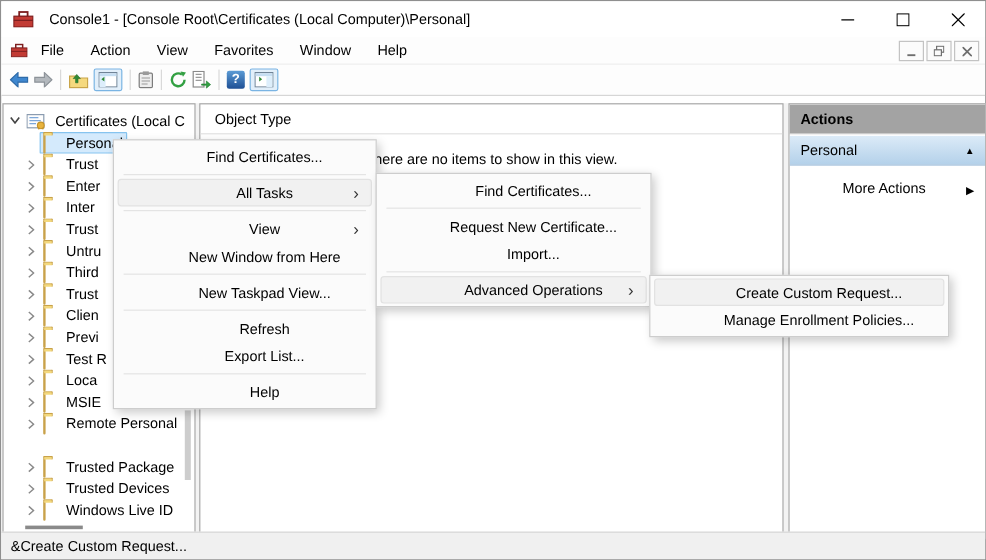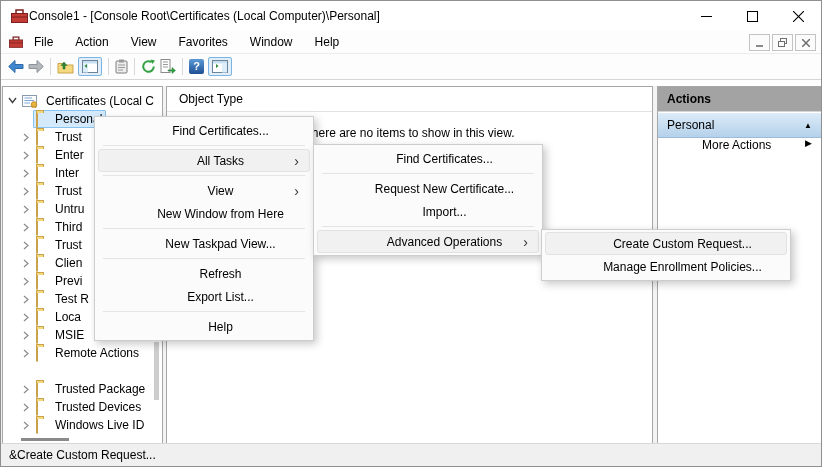--- a/index.html
+++ b/index.html
@@ -4,21 +4,21 @@
 <style>
   * { margin:0; padding:0; box-sizing:border-box; }
   html,body { background:#fff; }
   body { font-family:"Liberation Sans", sans-serif; font-size:12px; color:#000; }
   #window { position:relative; width:822px; height:467px; background:#fff;
             border:1px solid #8f8f8f; overflow:hidden; }
 
   
   .titlebar { position:absolute; left:0; top:0; right:0; height:30px; background:#fff;
               display:flex; align-items:center; padding-left:10px; }
-  .titlebar .apptitle { margin-left:1px; font-size:12px; white-space:nowrap; }
+  .titlebar .apptitle { margin-left:13px; font-size:12px; white-space:nowrap; }
   .wctrls { position:absolute; right:0; top:0; height:30px; display:flex; }
   .wbtn { width:46px; height:30px; display:flex; align-items:center; justify-content:center; }
 
   
   .menubar { position:absolute; left:0; top:30px; right:0; height:23px; background:#fdfdfd;
              border-bottom:1px solid #ececec; display:flex; align-items:center; padding-left:8px; }
   .menuitem { padding:0 11px; line-height:22px; }
   .mdictrls { position:absolute; right:5px; top:3px; display:flex; gap:2px; }
   .mbtn { width:21px; height:17px; border:1px solid #c3c3c3; background:#fbfbfb;
           display:flex; align-items:center; justify-content:center; }
@@ -58,21 +58,21 @@
   .list-header { height:25px; line-height:25px; padding-left:12px; border-bottom:1px solid #e2e2e2; }
   .empty-msg { position:absolute; top:39px; left:0; right:0; text-align:center; }
 
   
   .act-header { height:25px; line-height:25px; padding-left:9px; font-weight:bold;
                 background:#a3a3a3; border-bottom:1px solid #d4d4d4; }
   .act-group { height:26px; background:linear-gradient(#dcebf8,#b4d1ea);
                border-top:1px solid #fff; border-bottom:1px solid #9cbcd9;
                display:flex; align-items:center; padding:0 9px; }
   .act-group .gname { flex:1; }
-  .act-more { height:26px; display:flex; align-items:flex-start; padding-left:44px; position:relative; }
+  .act-more { height:26px; display:flex; align-items:flex-end; padding-left:44px; position:relative; }
   .tri-up { font-size:8px; }
   .tri-right { position:absolute; right:9px; font-size:9px; }
 
   
   .menu { position:absolute; background:#fbfbfb; border:1px solid #cdcdcd; padding:2px 0;
           box-shadow:3px 3px 8px rgba(0,0,0,0.22); }
   #menu-main  { left:93px;  top:115px; width:220px; z-index:20; }
   #menu-tasks { left:312px; top:143px; width:230px; z-index:21; }
   #menu-adv   { left:540px; top:228px; width:250px; z-index:22; }
   .mi { position:relative; height:23px; line-height:22px; padding-left:33px; margin:0 3px;
@@ -321,21 +321,21 @@
             <polyline points="1,1 5,4.5 1,8" fill="none" stroke="#8a8a8a" stroke-width="1.2"></polyline>
           </svg>
         <span class="ticon folder" style="left:33px"></span>
         <span class="tlabel" style="left:52px">MSIE</span>
       </div>
       <div class="trow" style="top:257px">
         <svg class="chev" style="left:20px" width="6" height="9">
             <polyline points="1,1 5,4.5 1,8" fill="none" stroke="#8a8a8a" stroke-width="1.2"></polyline>
           </svg>
         <span class="ticon folder" style="left:33px"></span>
-        <span class="tlabel" style="left:52px">Remote Actions</span>
+        <span class="tlabel" style="left:52px">Remote Personal</span>
       </div>
       <div class="trow" style="top:293px">
         <svg class="chev" style="left:20px" width="6" height="9">
             <polyline points="1,1 5,4.5 1,8" fill="none" stroke="#8a8a8a" stroke-width="1.2"></polyline>
           </svg>
         <span class="ticon folder" style="left:33px"></span>
         <span class="tlabel" style="left:52px">Trusted Package</span>
       </div>
       <div class="trow" style="top:311px">
         <svg class="chev" style="left:20px" width="6" height="9">

